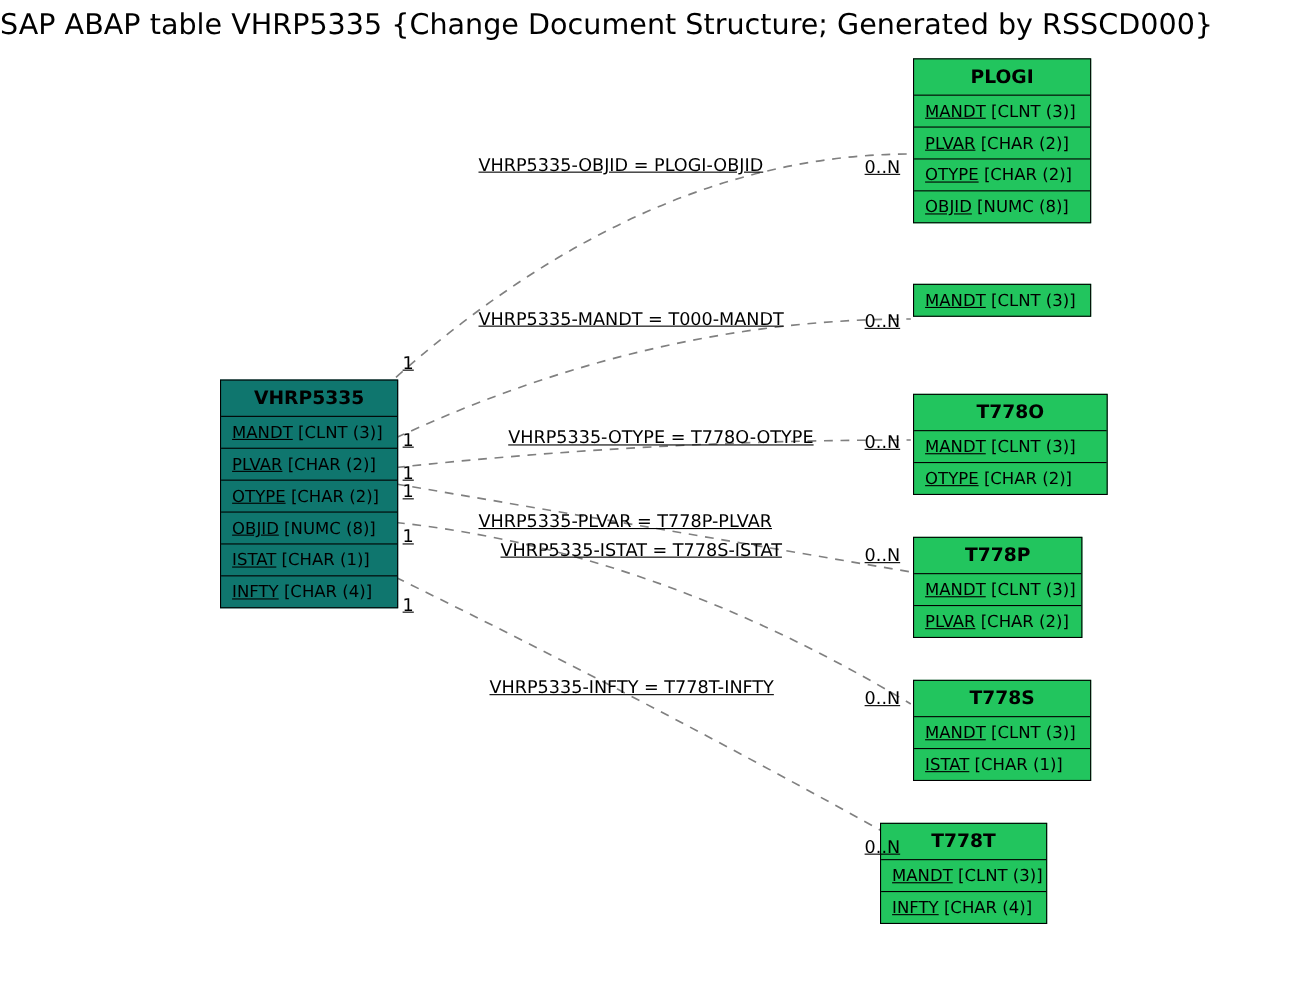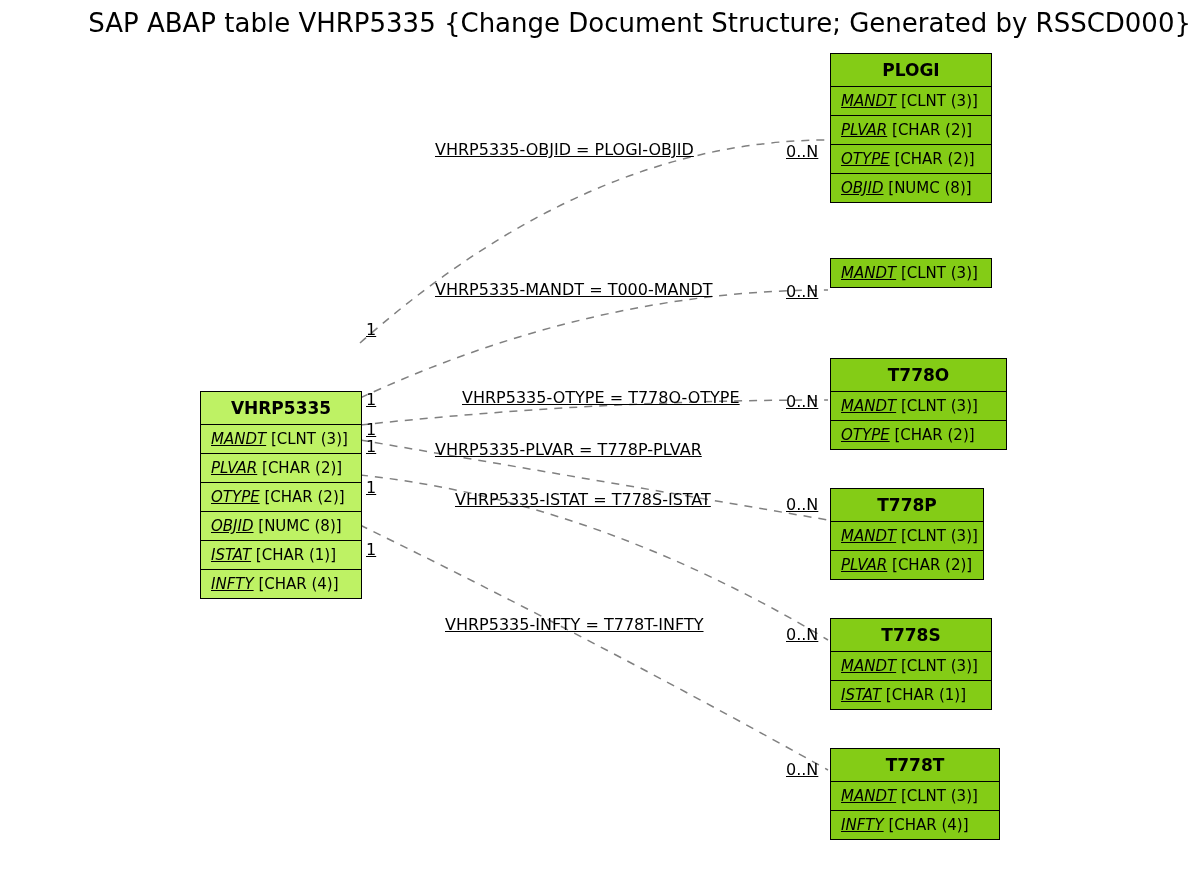--- a/index.html
+++ b/index.html
@@ -9,48 +9,48 @@
     height: 893px;
     background: #ffffff;
     font-family: "DejaVu Sans", Verdana, sans-serif;
     position: relative;
     overflow: hidden;
   }
   .title {
     position: absolute;
     top: 8px;
     width: 100%;
-    text-align: right;
+    text-align: left;
     font-size: 26px;
     color: #000;
   }
   .entity {
     position: absolute;
     border: 1px solid #000;
     box-sizing: border-box;
-    background: #84cc16;
+    background: #22c55e;
   }
-  .entity.main { background: #bef264; margin-top: 46px; }
+  .entity.main { background: #0f766e; }
   .entity-header {
     text-align: center;
     font-weight: bold;
     font-size: 17px;
     padding: 6px 10px;
     border-bottom: 1px solid #000;
     box-sizing: border-box;
   }
   .entity-field {
     padding: 5px 10px;
     font-size: 15px;
     border-bottom: 1px solid #000;
     box-sizing: border-box;
     white-space: nowrap;
   }
   .entity-field:last-child { border-bottom: none; }
-  .fname { font-style: italic; text-decoration: underline; }
+  .fname { text-decoration: underline; }
   .ftype {}
   svg.lines {
     position: absolute;
     top: 0; left: 0;
     width: 1191px;
     height: 893px;
     pointer-events: none;
   }
   .rel-label, .card {
     position: absolute;
@@ -109,30 +109,30 @@
   <div class="entity-field"><span class="fname">MANDT</span> <span class="ftype">[CLNT (3)]</span></div>
   <div class="entity-field"><span class="fname">PLVAR</span> <span class="ftype">[CHAR (2)]</span></div>
 </div>
 
 <div class="entity" style="left:830px; top:618px; width:162px;">
   <div class="entity-header">T778S</div>
   <div class="entity-field"><span class="fname">MANDT</span> <span class="ftype">[CLNT (3)]</span></div>
   <div class="entity-field"><span class="fname">ISTAT</span> <span class="ftype">[CHAR (1)]</span></div>
 </div>
 
-<div class="entity" style="left:830px; top:748px; width:170px;">
+<div class="entity" style="left:800px; top:748px; width:152px;">
   <div class="entity-header">T778T</div>
   <div class="entity-field"><span class="fname">MANDT</span> <span class="ftype">[CLNT (3)]</span></div>
   <div class="entity-field"><span class="fname">INFTY</span> <span class="ftype">[CHAR (4)]</span></div>
 </div>
 
 <div class="rel-label" style="left:435px; top:140px;">VHRP5335-OBJID = PLOGI-OBJID</div>
 <div class="rel-label" style="left:435px; top:280px;">VHRP5335-MANDT = T000-MANDT</div>
 <div class="rel-label" style="left:435px; top:388px;margin-left:27px;">VHRP5335-OTYPE = T778O-OTYPE</div>
-<div class="rel-label" style="left:435px; top:440px;">VHRP5335-PLVAR = T778P-PLVAR</div>
+<div class="rel-label" style="left:435px; top:464px;">VHRP5335-PLVAR = T778P-PLVAR</div>
 <div class="rel-label" style="left:455px; top:490px;text-align:center;">VHRP5335-ISTAT = T778S-ISTAT</div>
 <div class="rel-label" style="left:445px; top:615px;text-align:center;">VHRP5335-INFTY = T778T-INFTY</div>
 
 <div class="card" style="left:366px; top:320px;">1</div>
 <div class="card" style="left:366px; top:390px;">1</div>
 <div class="card" style="left:366px; top:420px;">1</div>
 <div class="card" style="left:366px; top:437px;">1</div>
 <div class="card" style="left:366px; top:478px;">1</div>
 <div class="card" style="left:366px; top:540px;">1</div>
 

